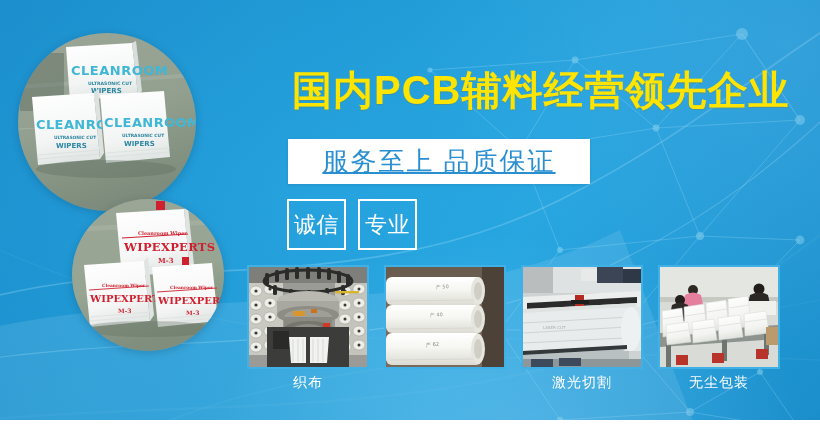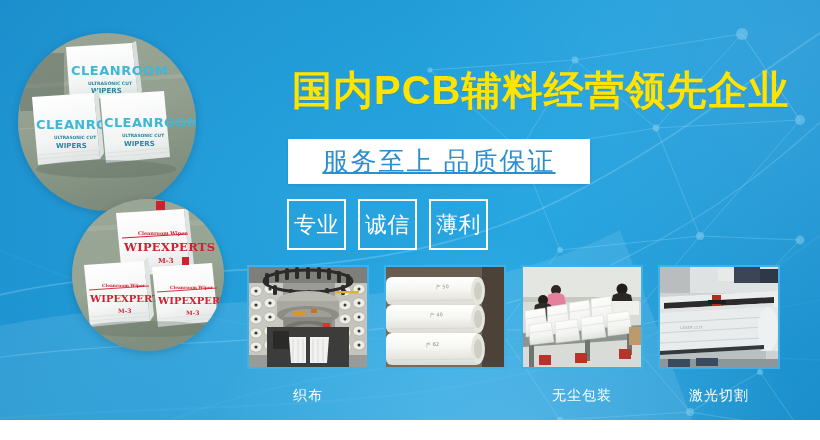--- a/index.html
+++ b/index.html
@@ -102,21 +102,21 @@
   .thumb-cell { width: 122px; }
   .thumb-img {
     width: 122px; height: 104px;
     border: 2px solid #3fb1e6;
     box-sizing: border-box;
     overflow: hidden;
     position: relative;
     background: #6b7a6d;
   }
   .thumb-caption {
-    margin-top: 18px;
+    margin-top: 5px;
     text-align: center;
     color: #ffffff;
     font-size: 14px;
     letter-spacing: 1px;
     white-space: nowrap;
   }
 
   svg { display: block; }
 </style>
 </head>
@@ -300,23 +300,22 @@
     </svg>
   </div>
 
   <div id="headline">国内PCB辅料经营领先企业</div>
 
   <div id="subtitle-box">
     <span id="subtitle-text">服务至上 品质保证</span>
   </div>
 
   <div id="keywords">
+    <div class="kw-box">诚信</div>
     <div class="kw-box">专业</div>
-    <div class="kw-box">诚信</div>
-    <div class="kw-box">薄利</div>
   </div>
 
   <div id="thumbs">
 
     <div class="thumb-cell">
       <div class="thumb-img">
         <svg width="118" height="100" viewBox="0 0 118 100">
           <rect width="118" height="100" fill="#9a9a96"></rect>
           <rect y="0" width="118" height="16" fill="#7e7e7a"></rect>
 
@@ -477,20 +476,61 @@
               <path d="M4 62 L88 61"></path>
               <path d="M4 93 L88 92"></path>
           </g>
         </svg>
       </div>
     </div>
 
     <div class="thumb-cell">
       <div class="thumb-img">
         <svg width="118" height="100" viewBox="0 0 118 100">
+          <rect width="118" height="100" fill="#cfd2d3"></rect>
+
+          <rect y="0" width="118" height="26" fill="#dfe2e2"></rect>
+          <rect x="0" y="0" width="30" height="26" fill="#b9bdbd"></rect>
+          <rect x="74" y="0" width="26" height="16" fill="#3c4556"></rect>
+          <rect x="100" y="2" width="18" height="14" fill="#2f3847"></rect>
+          <rect x="58" y="2" width="16" height="12" fill="#e8eaea"></rect>
+
+          <path d="M0 30 L118 24 L118 40 L0 46 Z" fill="#eceeee"></path>
+
+          <path d="M4 36 L114 30 L114 36 L4 42 Z" fill="#2b2b2b"></path>
+
+          <rect x="52" y="28" width="9" height="11" fill="#b52a20"></rect>
+          <rect x="48" y="33" width="18" height="4" fill="#1d1d1d"></rect>
+
+          <path d="M0 42 L114 36 L104 88 L0 96 Z" fill="#dfe3e2"></path>
+          <path d="M0 46 L110 40 L102 84 L0 90 Z" fill="#e9ecec"></path>
+          <g stroke="#c7cbcb" stroke-width="0.8" fill="none">
+            <path d="M0 56 L106 50"></path>
+              <path d="M0 66 L104 60"></path>
+              <path d="M0 76 L102 71"></path>
+          </g>
+          <text x="20" y="62" font-family="DejaVu Sans, sans-serif" font-size="4" fill="#a9adad">LASER CUT</text>
+
+          <path d="M0 88 L106 82 L106 100 L0 100 Z" fill="#b9c0c2"></path>
+          <rect x="0" y="92" width="118" height="8" fill="#8d9699"></rect>
+          <rect x="8" y="92" width="22" height="8" fill="#3d4a5c"></rect>
+          <rect x="36" y="91" width="22" height="8" fill="#3d4a5c"></rect>
+
+          <path d="M100 40 C 116 48, 116 74, 100 84 L118 84 L118 40 Z" fill="#e4e7e7"></path>
+          <ellipse cx="108" cy="62" rx="10" ry="22" fill="#eef1f1"></ellipse>
+
+          <path d="M0 84 L104 78 L104 82 L0 88 Z" fill="#33383a"></path>
+        </svg>
+      </div>
+      <div class="thumb-caption">激光切割</div>
+    </div>
+
+    <div class="thumb-cell">
+      <div class="thumb-img">
+        <svg width="118" height="100" viewBox="0 0 118 100">
           <rect width="118" height="100" fill="#d9dbd6"></rect>
           <rect y="0" width="118" height="34" fill="#e4e6e1"></rect>
           <rect x="0" y="30" width="118" height="5" fill="#c6c8c2"></rect>
 
           <g>
 
             <circle cx="33" cy="23" r="5" fill="#2e2823"></circle>
             <path d="M25 28 q8 -5 16 0 l3 14 l-22 0 Z" fill="#e4809d"></path>
 
             <circle cx="20" cy="33" r="5" fill="#241f1b"></circle>
@@ -537,56 +577,15 @@
           <rect x="16" y="88" width="12" height="10" fill="#b8332a"></rect>
           <rect x="52" y="86" width="12" height="10" fill="#b8332a"></rect>
           <rect x="96" y="82" width="12" height="10" fill="#b8332a"></rect>
 
           <rect x="106" y="60" width="12" height="18" fill="#bb9a6e"></rect>
         </svg>
       </div>
       <div class="thumb-caption">无尘包装</div>
     </div>
 
-    <div class="thumb-cell">
-      <div class="thumb-img">
-        <svg width="118" height="100" viewBox="0 0 118 100">
-          <rect width="118" height="100" fill="#cfd2d3"></rect>
-
-          <rect y="0" width="118" height="26" fill="#dfe2e2"></rect>
-          <rect x="0" y="0" width="30" height="26" fill="#b9bdbd"></rect>
-          <rect x="74" y="0" width="26" height="16" fill="#3c4556"></rect>
-          <rect x="100" y="2" width="18" height="14" fill="#2f3847"></rect>
-          <rect x="58" y="2" width="16" height="12" fill="#e8eaea"></rect>
-
-          <path d="M0 30 L118 24 L118 40 L0 46 Z" fill="#eceeee"></path>
-
-          <path d="M4 36 L114 30 L114 36 L4 42 Z" fill="#2b2b2b"></path>
-
-          <rect x="52" y="28" width="9" height="11" fill="#b52a20"></rect>
-          <rect x="48" y="33" width="18" height="4" fill="#1d1d1d"></rect>
-
-          <path d="M0 42 L114 36 L104 88 L0 96 Z" fill="#dfe3e2"></path>
-          <path d="M0 46 L110 40 L102 84 L0 90 Z" fill="#e9ecec"></path>
-          <g stroke="#c7cbcb" stroke-width="0.8" fill="none">
-            <path d="M0 56 L106 50"></path>
-              <path d="M0 66 L104 60"></path>
-              <path d="M0 76 L102 71"></path>
-          </g>
-          <text x="20" y="62" font-family="DejaVu Sans, sans-serif" font-size="4" fill="#a9adad">LASER CUT</text>
-
-          <path d="M0 88 L106 82 L106 100 L0 100 Z" fill="#b9c0c2"></path>
-          <rect x="0" y="92" width="118" height="8" fill="#8d9699"></rect>
-          <rect x="8" y="92" width="22" height="8" fill="#3d4a5c"></rect>
-          <rect x="36" y="91" width="22" height="8" fill="#3d4a5c"></rect>
-
-          <path d="M100 40 C 116 48, 116 74, 100 84 L118 84 L118 40 Z" fill="#e4e7e7"></path>
-          <ellipse cx="108" cy="62" rx="10" ry="22" fill="#eef1f1"></ellipse>
-
-          <path d="M0 84 L104 78 L104 82 L0 88 Z" fill="#33383a"></path>
-        </svg>
-      </div>
-      <div class="thumb-caption">激光切割</div>
-    </div>
-
   </div>
 
 </div>
 
 </body></html>

